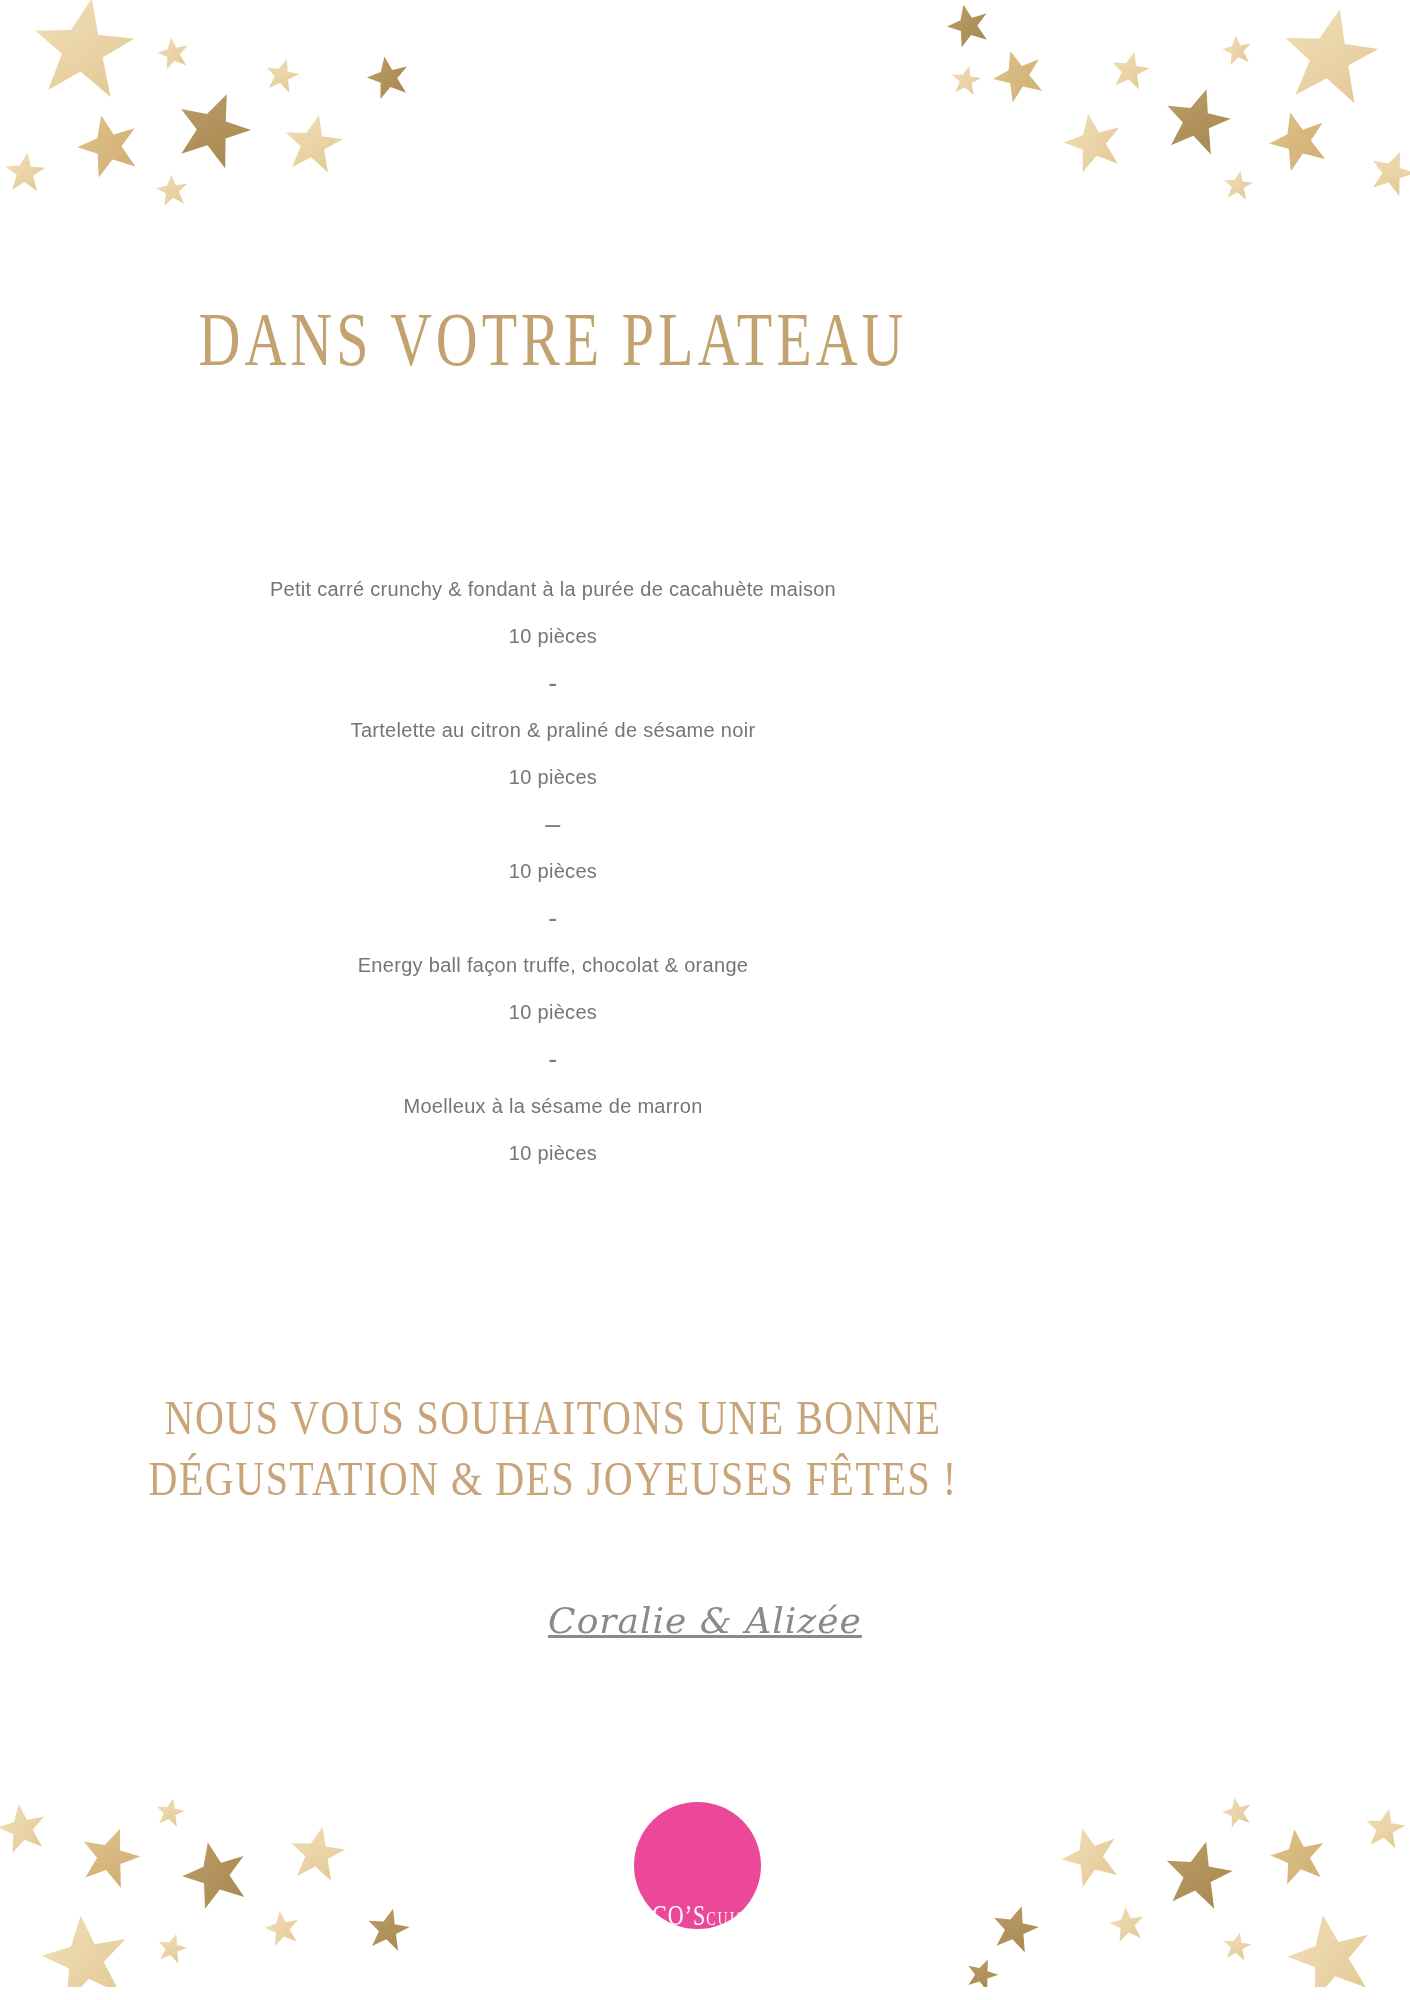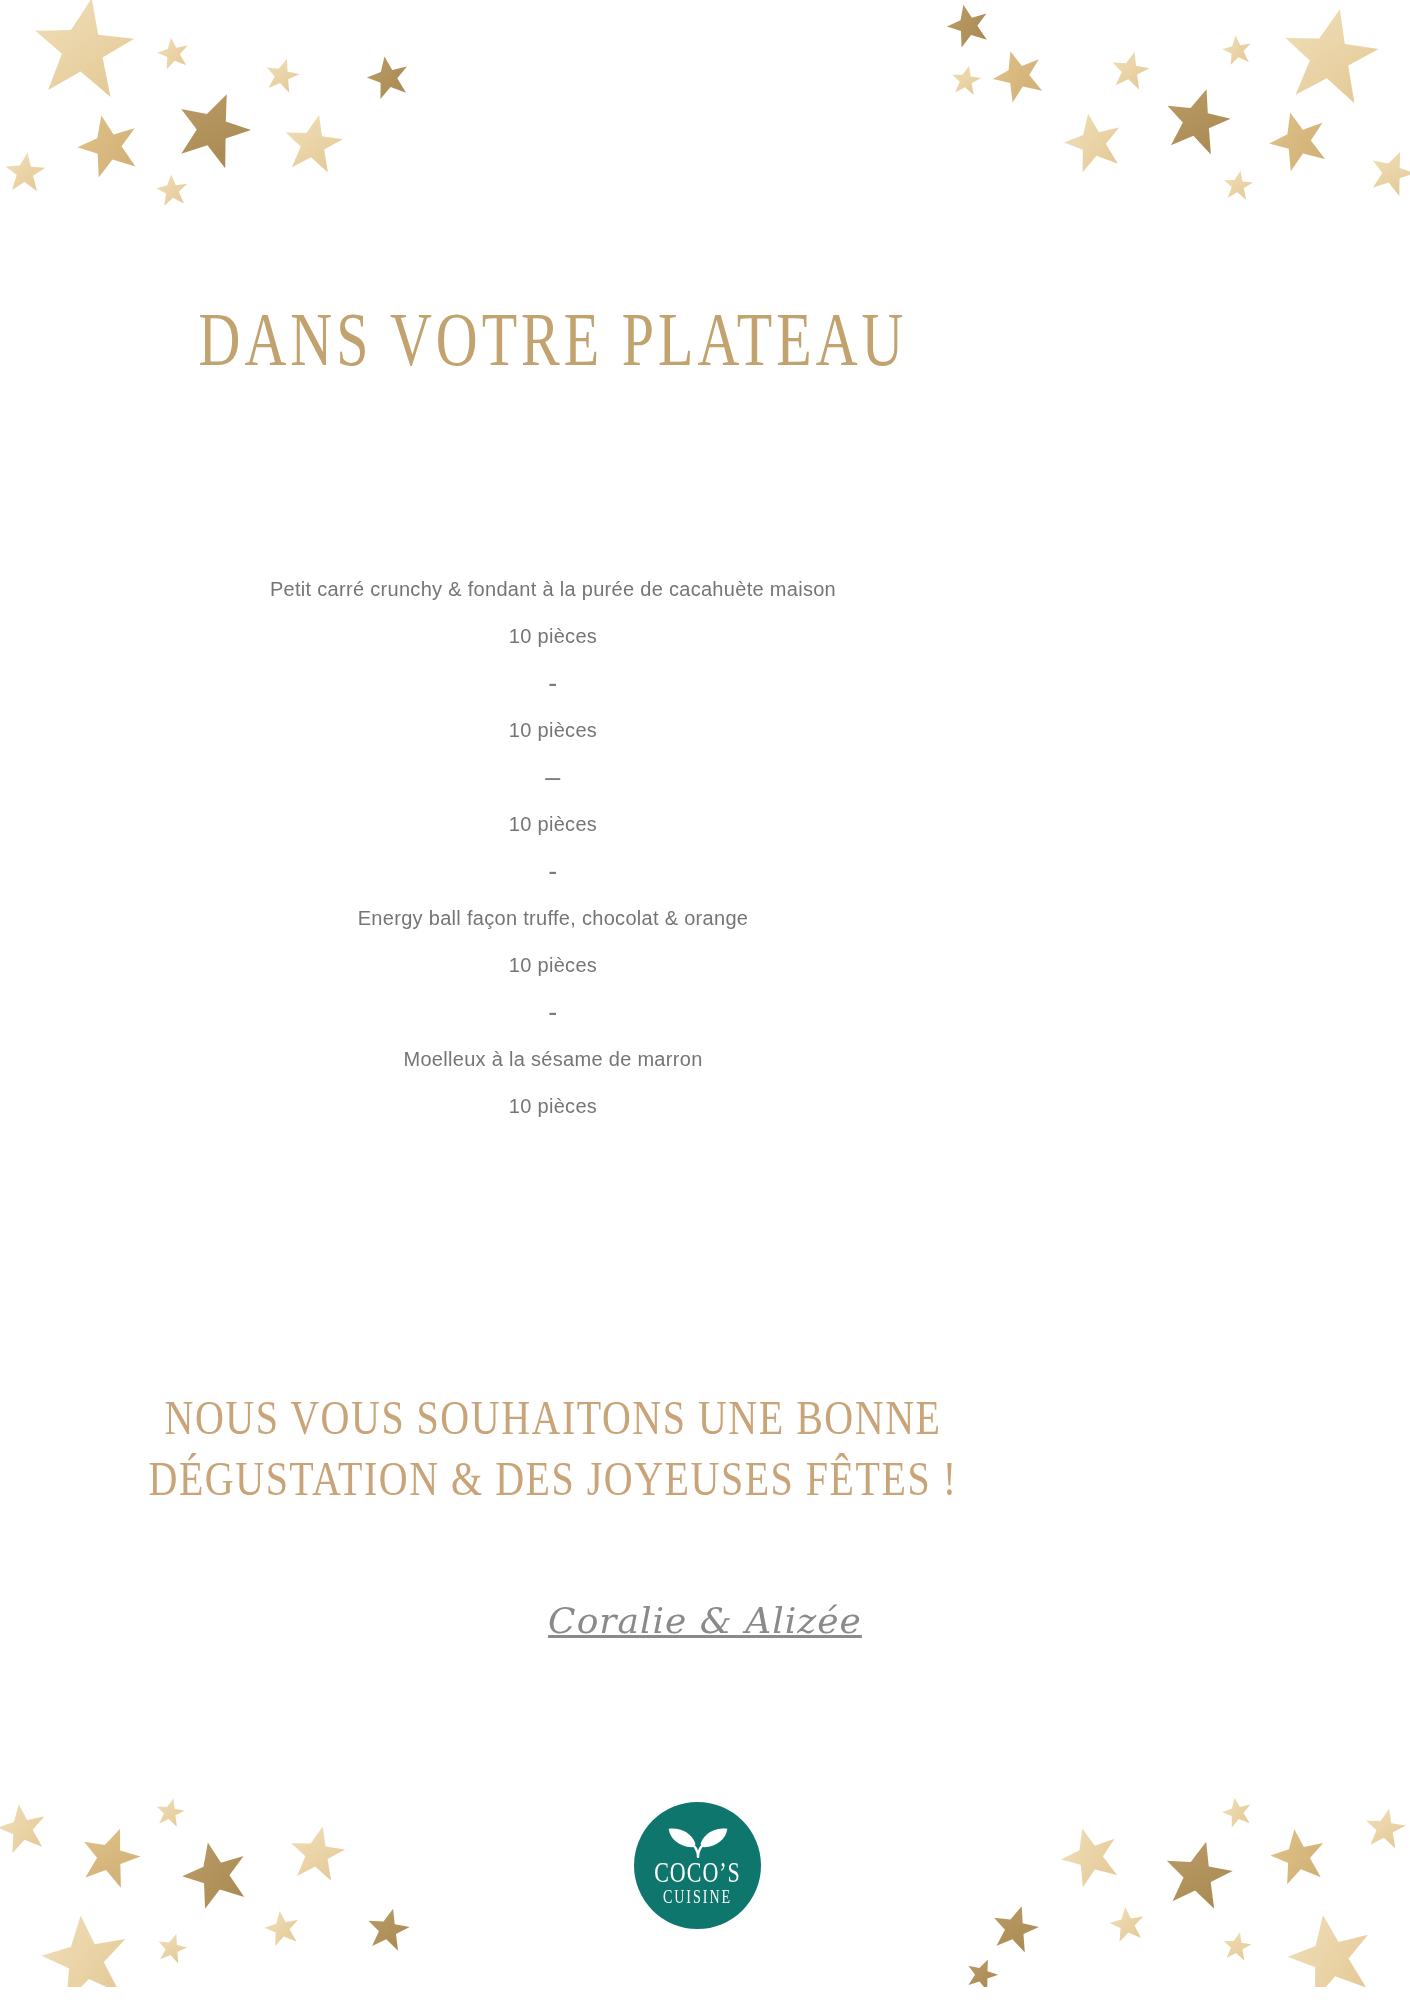--- a/index.html
+++ b/index.html
@@ -54,22 +54,22 @@
     font-style:italic;
     font-size:36px;
     color:#8a8a8a;
     letter-spacing:1px;
     text-decoration:underline;
   }
 
   .logo{
     position:absolute;left:634px;top:1802px;
     width:127px;height:127px;border-radius:50%;
-    background:#0f766e;
-    display:flex;flex-direction:column;align-items:center;justify-content:center;
+    background:#ec4899;
+    display:flex;flex-direction:row;align-items:flex-end;justify-content:center;
   }
   .logo .leaf{margin-top:2px;margin-bottom:2px;}
   .logo-name{
     font-family:"Liberation Serif", serif;
     font-size:22px;color:#ffffff;letter-spacing:1px;
     transform:scaleY(1.35);transform-origin:center;
     line-height:26px;white-space:nowrap;
   }
   .logo-sub{
     font-family:"Liberation Serif", serif;
@@ -139,20 +139,21 @@
       <use href="#star-shape" xlink:href="#star-shape" transform="translate(1330 1956) rotate(-12) scale(0.8)" fill="url(#grad-l)"></use>
       <use href="#star-shape" xlink:href="#star-shape" transform="translate(982 1974) rotate(20) scale(0.3)" fill="url(#grad-d)"></use>
     </svg>
 
   <div class="text-col title">DANS VOTRE PLATEAU</div>
 
   <div class="text-col menu">
     <div class="m-name">Petit carré crunchy &amp; fondant à la purée de cacahuète maison</div>
     <div class="m-qty">10 pièces</div>
     <div class="m-sep">-</div>
+    <div class="m-name">Tartelette au citron &amp; praliné de sésame noir</div>
     <div class="m-qty">10 pièces</div>
     <div class="m-sep">–</div>
     <div class="m-qty">10 pièces</div>
     <div class="m-sep">-</div>
     <div class="m-name">Energy ball façon truffe, chocolat &amp; orange</div>
     <div class="m-qty">10 pièces</div>
     <div class="m-sep">-</div>
     <div class="m-name">Moelleux à la sésame de marron</div>
     <div class="m-qty">10 pièces</div>
   </div>

